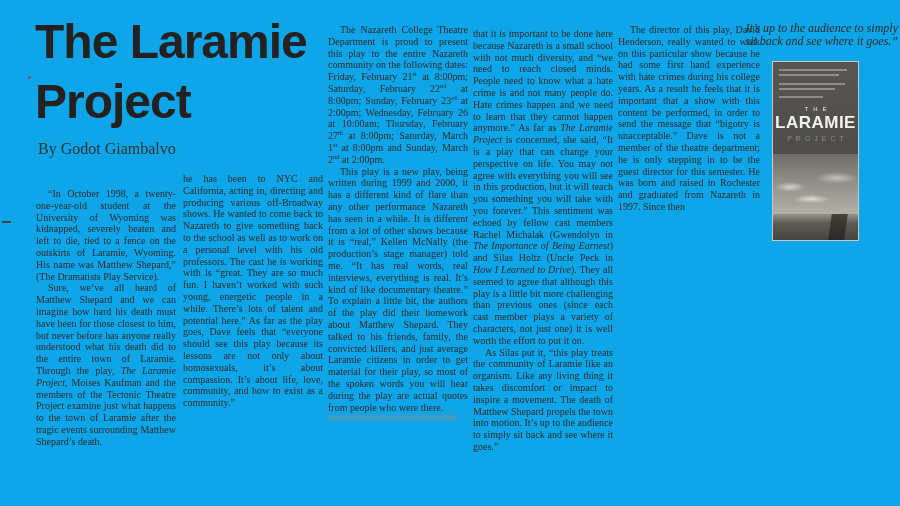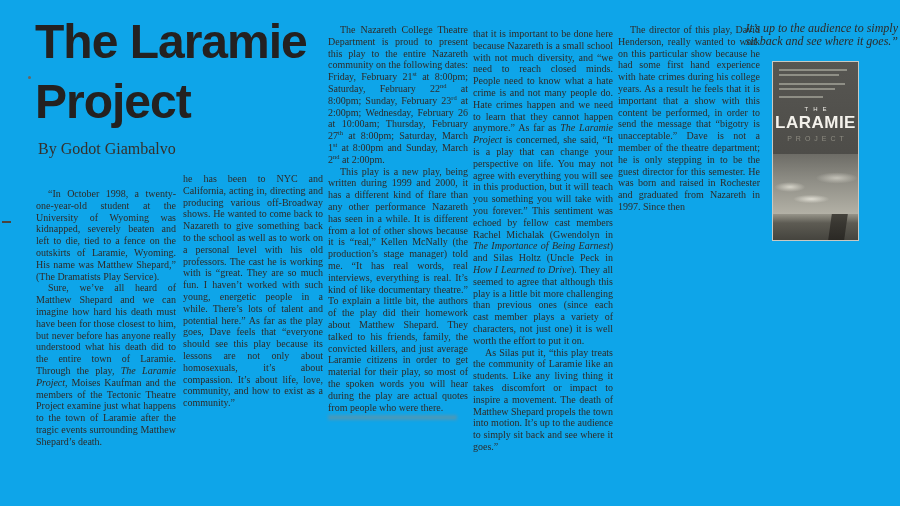--- a/index.html
+++ b/index.html
@@ -151,21 +151,21 @@
   </div>
 
   <div class="col" id="col3">
     <p class="indent">The Nazareth College Theatre Department is proud to present this play to the entire Nazareth community on the following dates: Friday, February 21<sup>st</sup> at 8:00pm; Saturday, February 22<sup>nd</sup> at 8:00pm; Sunday, February 23<sup>rd</sup> at 2:00pm; Wednesday, February 26 at 10:00am; Thursday, February 27<sup>th</sup> at 8:00pm; Saturday, March 1<sup>st</sup> at 8:00pm and Sunday, March 2<sup>nd</sup> at 2:00pm.</p>
     <p class="indent">This play is a new play, being written during 1999 and 2000, it has a different kind of flare than any other performance Nazareth has seen in a while.  It is different from a lot of other shows because it is “real,” Kellen McNally (the production’s stage manager) told me.  “It has real words, real interviews, everything is real.  It’s kind of like documentary theatre.”  To explain a little bit, the authors of the play did their homework about Matthew Shepard. They talked to his friends, family, the convicted killers, and just average Laramie citizens in order to get material for their play, so most of the spoken words you will hear during the play are actual quotes from people who were there.</p>
     <div class="cut-line"></div>
   </div>
 
   <div class="col" id="col4">
     <p>that it is important to be done here because Nazareth is a small school with not much diversity, and “we need to reach closed minds.  People need to know what a hate crime is and not many people do.  Hate crimes happen and we need to learn that they cannot happen anymore.”  As far as <i>The Laramie Project</i> is concerned, she said, “It is a play that can change your perspective on life.  You may not agree with everything you will see in this production, but it will teach you something you will take with you forever.”  This sentiment was echoed by fellow cast members Rachel Michalak (Gwendolyn in <i>The Importance of Being Earnest</i>) and Silas Holtz (Uncle Peck in <i>How I Learned to Drive</i>).  They all seemed to agree that although this play is a little bit more challenging than previous ones (since each cast member plays a variety of characters, not just one) it is well worth the effort to put it on.</p>
-    <p class="indent">As Silas put it, “this play treats the community of Laramie like an students.  Like any living thing it takes discomfort or impact to inspire a movement. The death of Matthew Shepard propels the town into motion. It’s up to the audience to simply sit back and see where it goes.”</p>
+    <p class="indent">As Silas put it, “this play treats the community of Laramie like an organism.  Like any living thing it takes discomfort or impact to inspire a movement. The death of Matthew Shepard propels the town into motion. It’s up to the audience to simply sit back and see where it goes.”</p>
   </div>
 
   <div class="col" id="col5">
     <p class="indent">The director of this play, David Henderson, really wanted to work on this particular show because he had some first hand experience with hate crimes during his college years.  As a result he feels that it is important that a show with this content be performed, in order to send the message that “bigotry is unacceptable.”  Dave is not a member of the theatre department; he is only stepping in to be the guest director for this semester. He was born and raised in Rochester and graduated from Nazareth in 1997.  Since then</p>
   </div>
 
   <div class="pull-quote">It’s up to the audience to simply sit back and see where it goes.”</div>
 
   <div class="book-cover">
     <div class="cover-reviews">

